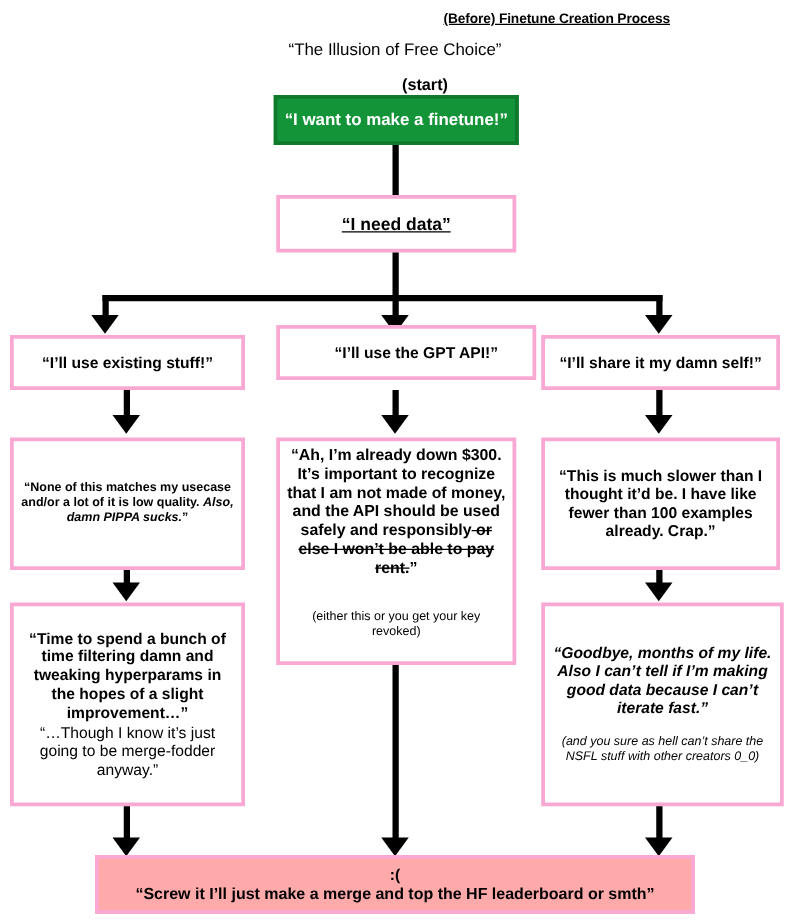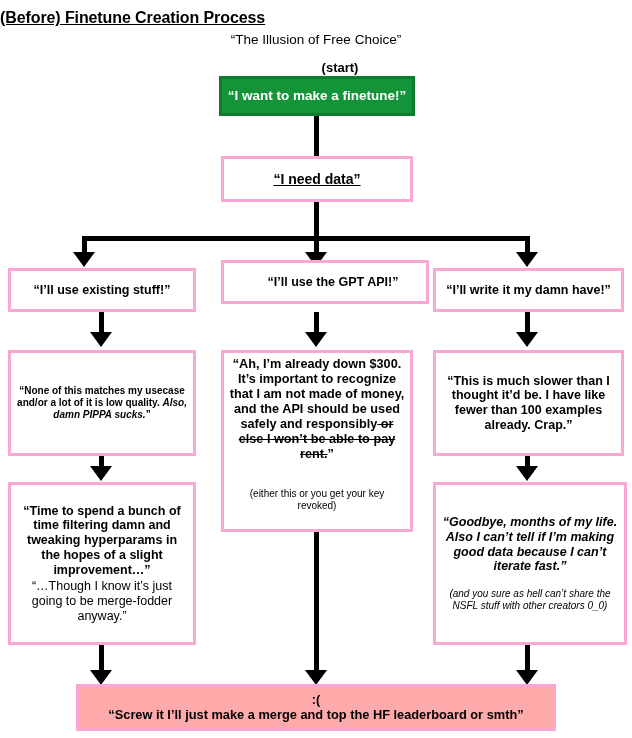--- a/index.html
+++ b/index.html
@@ -22,22 +22,22 @@
     width: 632px;
     height: 738px;
   }
 
   
   .title {
     position: absolute;
     left: 0;
     top: 9px;
     width: 536px;
-    text-align: left;
-    font-size: 16px;
+    text-align: right;
+    font-size: 11px;
     font-weight: bold;
     text-decoration: underline;
     letter-spacing: -0.1px;
   }
   .subtitle {
     position: absolute;
     left: 0;
     top: 32px;
     width: 632px;
     text-align: center;
@@ -140,21 +140,21 @@
 
   <div class="box" style="left:8px; top:268px; width:188px; height:44px;">
     <p class="b-bold" style="font-size:12.5px;">“I’ll use existing stuff!”</p>
   </div>
 
   <div class="box" style="left:221px; top:260px; width:208px; height:44px;padding-left:16px;">
     <p class="b-bold" style="font-size:12.5px;">“I’ll use the GPT API!”</p>
   </div>
 
   <div class="box" style="left:433px; top:268px; width:191px; height:44px;">
-    <p class="b-bold" style="font-size:12.5px;">“I’ll write it my damn have!”</p>
+    <p class="b-bold" style="font-size:12.5px;">“I’ll share it my damn self!”</p>
   </div>
 
   <div class="vline" style="left:99px; top:312px; height:23px;"></div>
   <div class="arrowhead" style="left:90px; top:332px;"></div>
 
   <div class="vline" style="left:314px; top:312px; height:23px;"></div>
   <div class="arrowhead" style="left:305px; top:332px;"></div>
 
   <div class="vline" style="left:525px; top:312px; height:23px;"></div>
   <div class="arrowhead" style="left:516px; top:332px;"></div>

